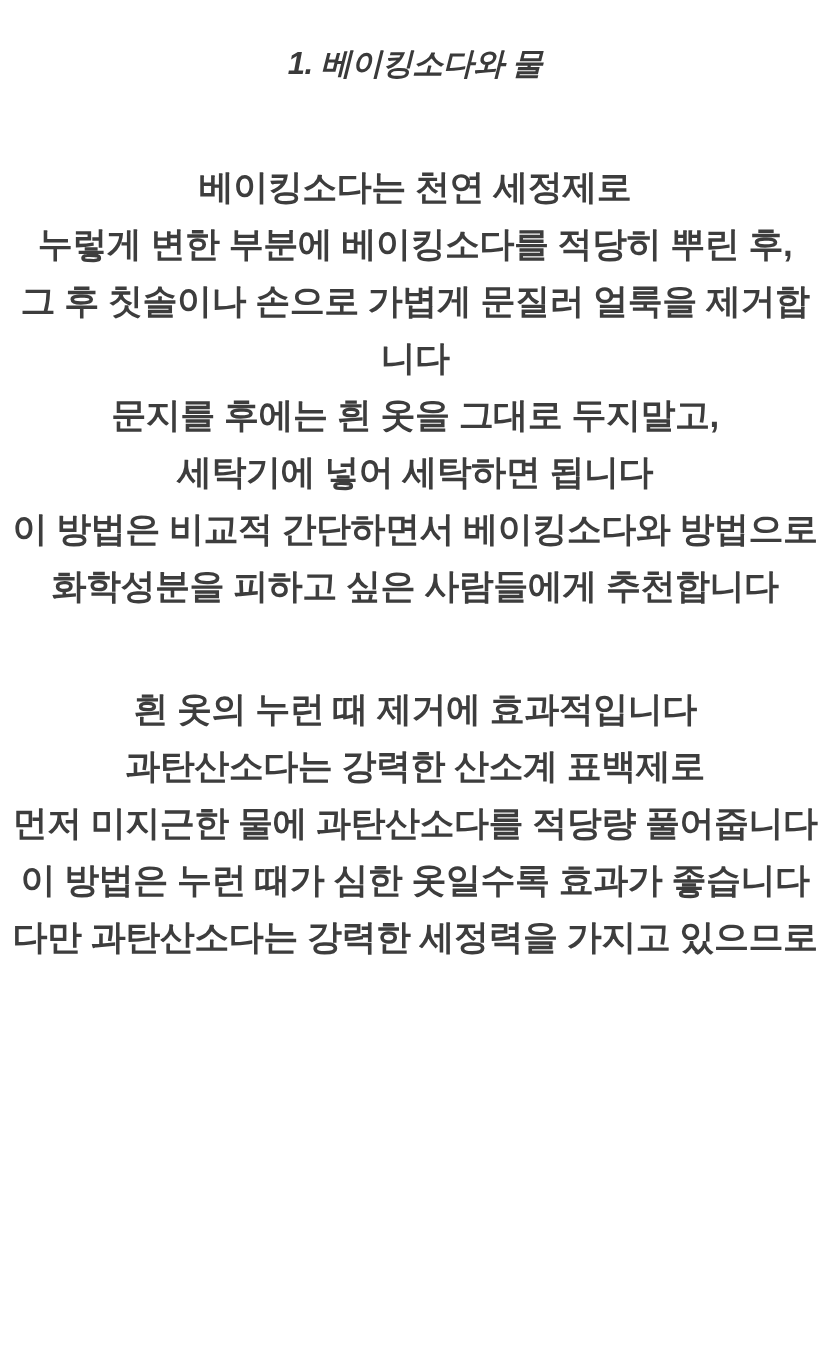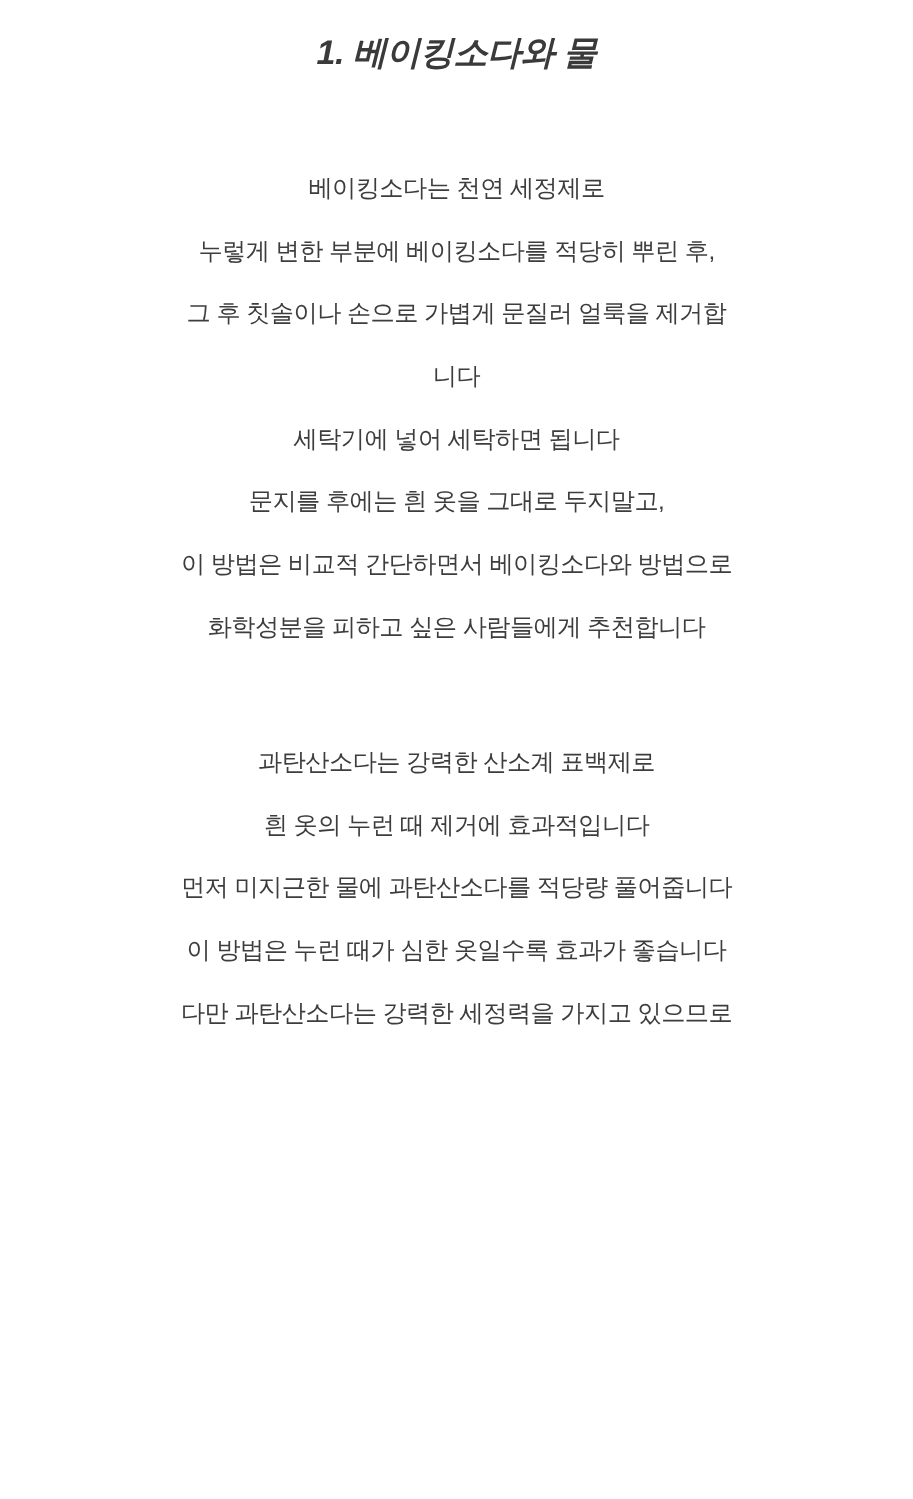--- a/index.html
+++ b/index.html
@@ -8,66 +8,66 @@
     background: #ffffff;
   }
   .page {
     width: 830px;
     height: 1363px;
     box-sizing: border-box;
     background: #ffffff;
     color: #3d3d3d;
     font-family: "Liberation Sans", "DejaVu Sans", sans-serif;
     text-align: center;
-    padding-top: 20px;
+    padding-top: 36px;
     overflow: hidden;
   }
   .section { margin: 0; }
   .section-heading {
     font-size: 31px;
     font-weight: bold;
     font-style: italic;
     line-height: 56px;
     color: #3a3a3a;
     margin: 0 0 66px 0;
     letter-spacing: -0.5px;
   }
   .paragraph {
     margin: 0 0 66px 0;
   }
   .text-line {
-    font-size: 22px;
-    font-weight: normal;
+    font-size: 35px;
+    font-weight: bold;
     line-height: 57px;
     letter-spacing: -0.5px;
     white-space: nowrap;
   }
 </style>
 </head>
 <body>
 
 <div class="page">
 
   <div class="section">
     <div class="section-heading">1. 베이킹소다와 물</div>
     <div class="paragraph">
       <div class="text-line">베이킹소다는 천연 세정제로</div>
       <div class="text-line">누렇게 변한 부분에 베이킹소다를 적당히 뿌린 후,</div>
       <div class="text-line">그 후 칫솔이나 손으로 가볍게 문질러 얼룩을 제거합</div>
       <div class="text-line">니다</div>
+      <div class="text-line">문지를 후에는 흰 옷을 그대로 두지말고,</div>
       <div class="text-line">세탁기에 넣어 세탁하면 됩니다</div>
-      <div class="text-line">문지를 후에는 흰 옷을 그대로 두지말고,</div>
       <div class="text-line">이 방법은 비교적 간단하면서 베이킹소다와 방법으로</div>
       <div class="text-line">화학성분을 피하고 싶은 사람들에게 추천합니다</div>
     </div>
   </div>
 
   <div class="section">
     <div class="paragraph">
+      <div class="text-line">흰 옷의 누런 때 제거에 효과적입니다</div>
       <div class="text-line">과탄산소다는 강력한 산소계 표백제로</div>
-      <div class="text-line">흰 옷의 누런 때 제거에 효과적입니다</div>
       <div class="text-line">먼저 미지근한 물에 과탄산소다를 적당량 풀어줍니다</div>
       <div class="text-line">이 방법은 누런 때가 심한 옷일수록 효과가 좋습니다</div>
       <div class="text-line">다만 과탄산소다는 강력한 세정력을 가지고 있으므로</div>
     </div>
   </div>
 
 </div>
 
 </body></html>

